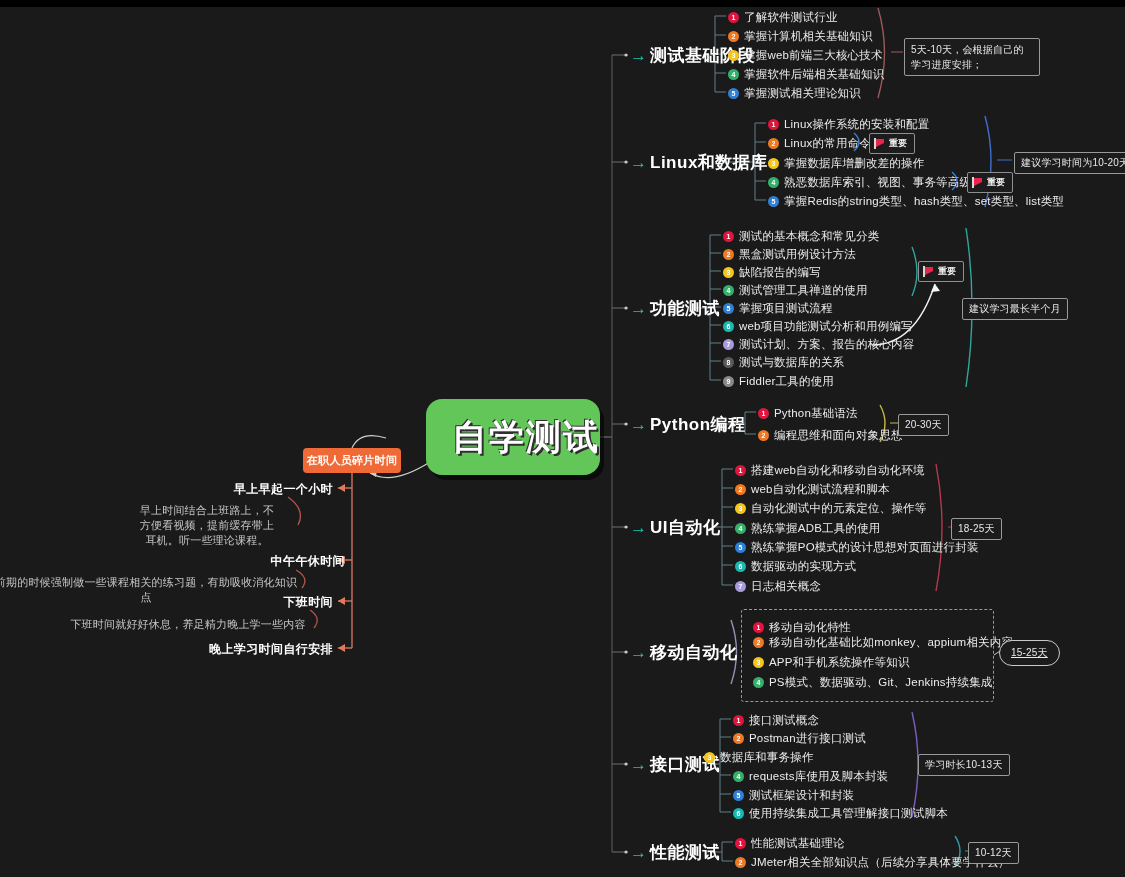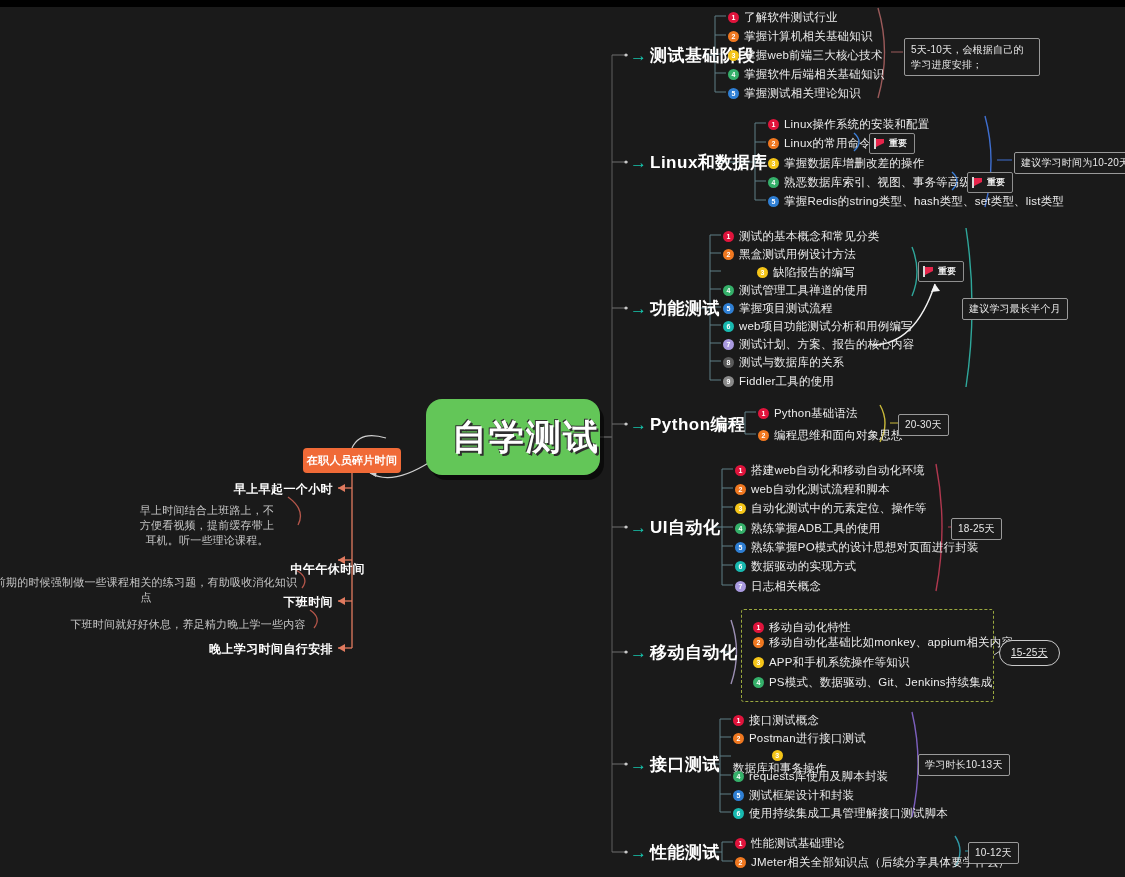--- a/index.html
+++ b/index.html
@@ -321,21 +321,21 @@
 
   <div id="orange-node">
     <span>在职人员碎片时间</span>
   </div>
 
   <div class="left-head" style="right:792px; top:481px;">早上早起一个小时</div>
   <div class="left-note" style="right:832px; top:503px; width:172px;">早上时间结合上班路上，不
 方便看视频，提前缓存带上
 耳机。听一些理论课程。</div>
 
-  <div class="left-head" style="right:760px; top:553px;margin-top:8px;">中午午休时间</div>
+  <div class="left-head" style="right:780px; top:553px;">中午午休时间</div>
   <div class="left-note" style="right:824px; top:575px; width:310px;">前期的时候强制做一些课程相关的练习题，有助吸收消化知识点</div>
 
   <div class="left-head" style="right:792px; top:594px;">下班时间</div>
   <div class="left-note" style="right:812px; top:617px; width:250px;">下班时间就好好休息，养足精力晚上学一些内容</div>
 
   <div class="left-head" style="right:792px; top:641px;">晚上学习时间自行安排</div>
 
   <div class="topic" style="left:630px; top:44px;">
     <span class="arrow">→</span>
     <span class="tlabel">测试基础阶段</span>
@@ -414,21 +414,21 @@
   </div>
 
   <div class="sub" style="left:723px; top:229px;">
     <span class="bullet" style="background: rgb(224, 20, 60);">1</span>
     <span class="slabel">测试的基本概念和常见分类</span>
   </div>
   <div class="sub" style="left:723px; top:247px;">
     <span class="bullet" style="background: rgb(240, 120, 32);">2</span>
     <span class="slabel">黑盒测试用例设计方法</span>
   </div>
-  <div class="sub" style="left:757px; top:265px;">
+  <div class="sub" style="left:723px; top:265px;">
     <span class="bullet" style="background: rgb(245, 197, 24);">3</span>
     <span class="slabel">缺陷报告的编写</span>
   </div>
   <div class="sub" style="left:723px; top:283px;">
     <span class="bullet" style="background: rgb(53, 176, 106);">4</span>
     <span class="slabel">测试管理工具禅道的使用</span>
   </div>
   <div class="sub" style="left:723px; top:301px;">
     <span class="bullet" style="background: rgb(47, 127, 212);">5</span>
     <span class="slabel">掌握项目测试流程</span>
@@ -506,21 +506,21 @@
   </div>
 
   <div class="sub" style="left:733px; top:713px;">
     <span class="bullet" style="background: rgb(224, 20, 60);">1</span>
     <span class="slabel">接口测试概念</span>
   </div>
   <div class="sub" style="left:733px; top:731px;">
     <span class="bullet" style="background: rgb(240, 120, 32);">2</span>
     <span class="slabel">Postman进行接口测试</span>
   </div>
-  <div class="sub" style="left:733px; top:750px;flex-direction:column;">
+  <div class="sub" style="left:704px; top:750px;">
     <span class="bullet" style="background: rgb(245, 197, 24);">3</span>
     <span class="slabel">数据库和事务操作</span>
   </div>
   <div class="sub" style="left:733px; top:769px;">
     <span class="bullet" style="background: rgb(53, 176, 106);">4</span>
     <span class="slabel">requests库使用及脚本封装</span>
   </div>
   <div class="sub" style="left:733px; top:788px;">
     <span class="bullet" style="background: rgb(47, 127, 212);">5</span>
     <span class="slabel">测试框架设计和封装</span>

